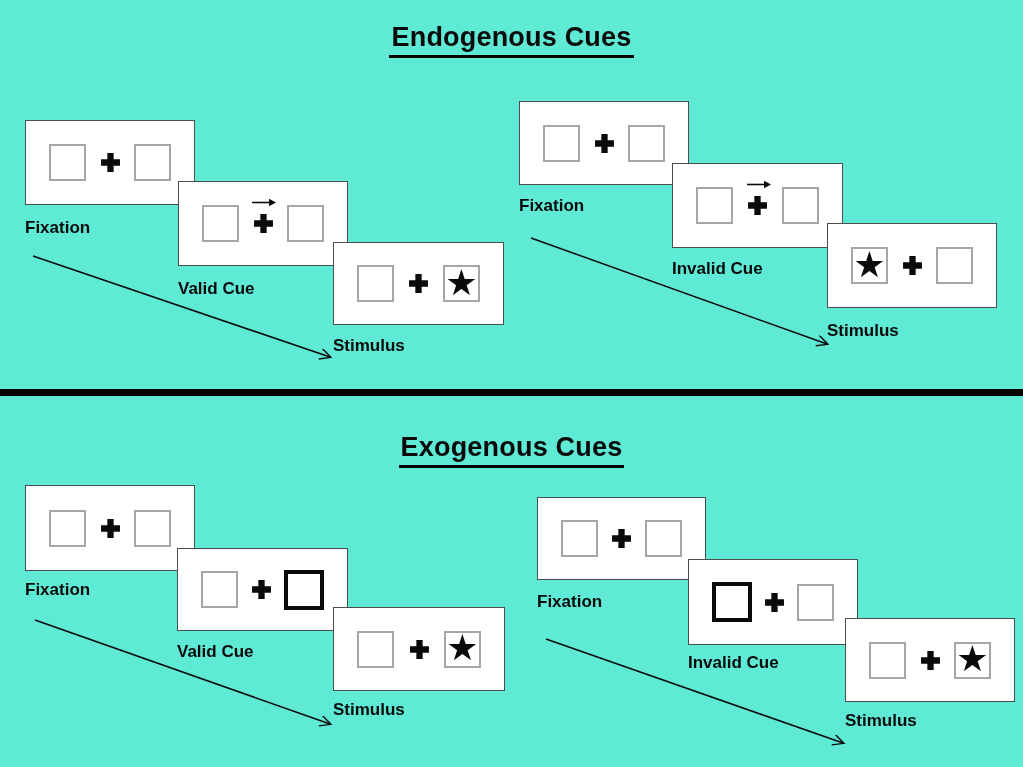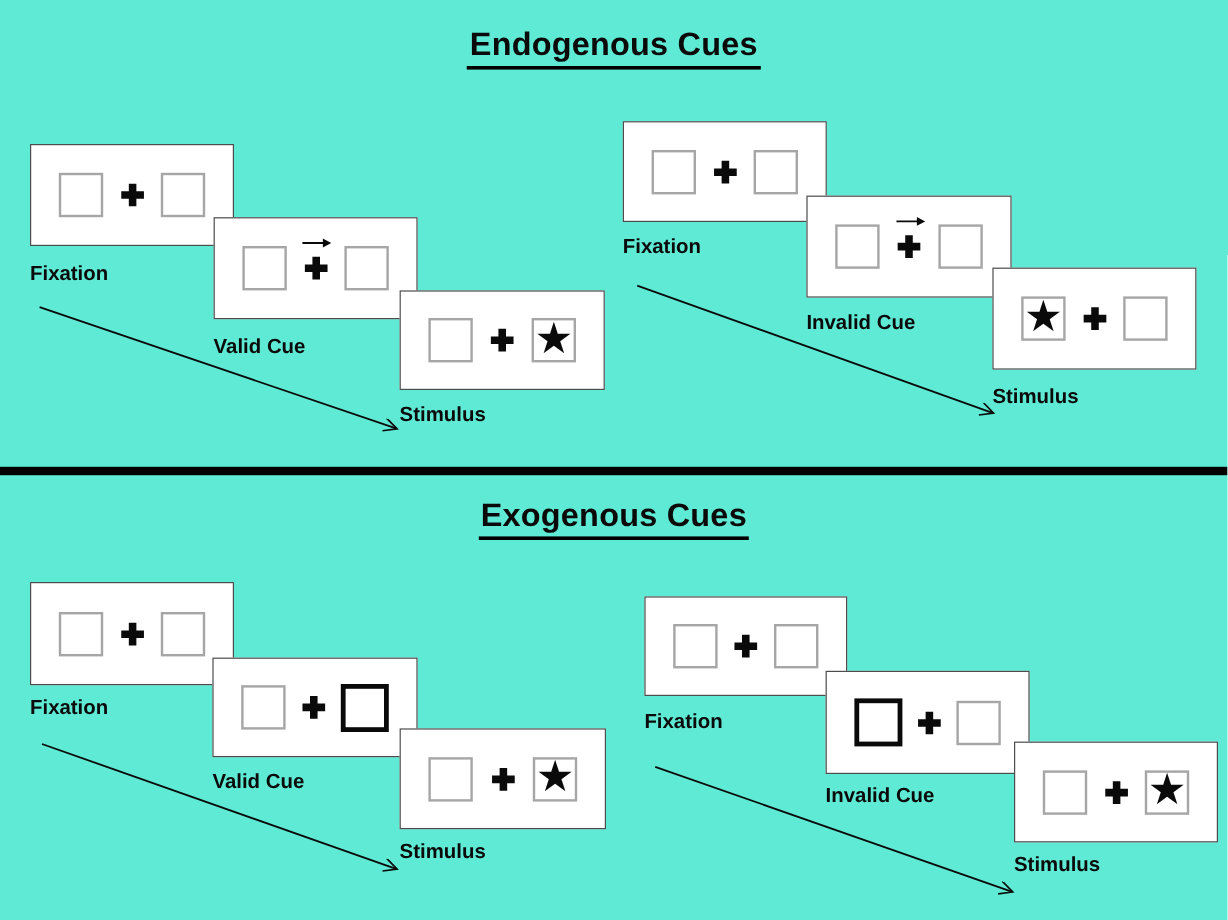--- a/index.html
+++ b/index.html
@@ -58,21 +58,21 @@
 <body>
 
 <div id="stage">
 
   <div class="section-title-wrap" style="top:22px;">
     <span class="section-title">Endogenous Cues</span>
   </div>
 
   <div class="divider"></div>
 
-  <div class="section-title-wrap" style="top:414px;">
+  <div class="section-title-wrap" style="top:432px;">
     <span class="section-title">Exogenous Cues</span>
   </div>
 
   <div>
     <div class="card" style="left:25px; top:120px; width:170px; height:85px; z-index:1;">
       <div class="sq"></div>
       <div class="center-sym">
         <svg width="21" height="21" viewBox="0 0 20 20">
             <path d="M7 1h6v6h6v6h-6v6H7v-6H1V7h6z" fill="#0a0a0a"></path>
           </svg>

